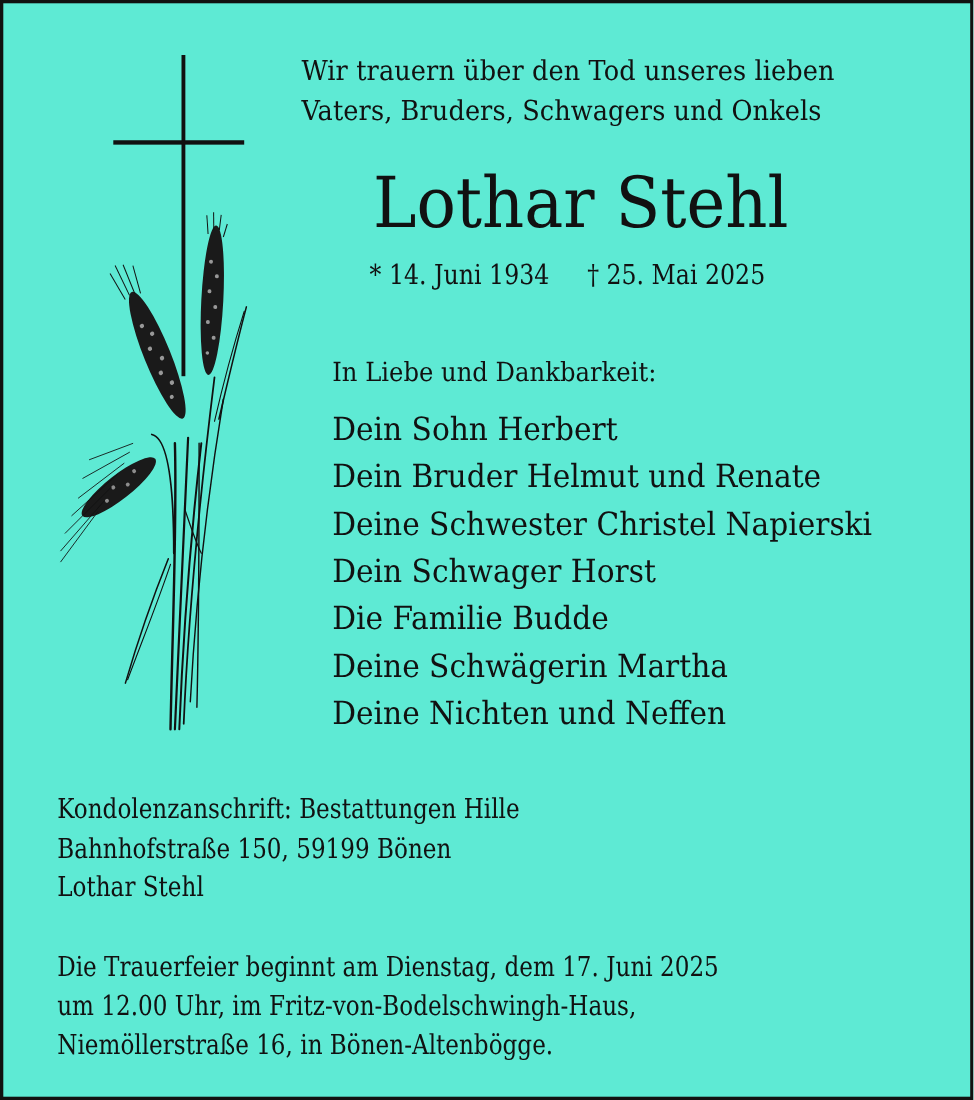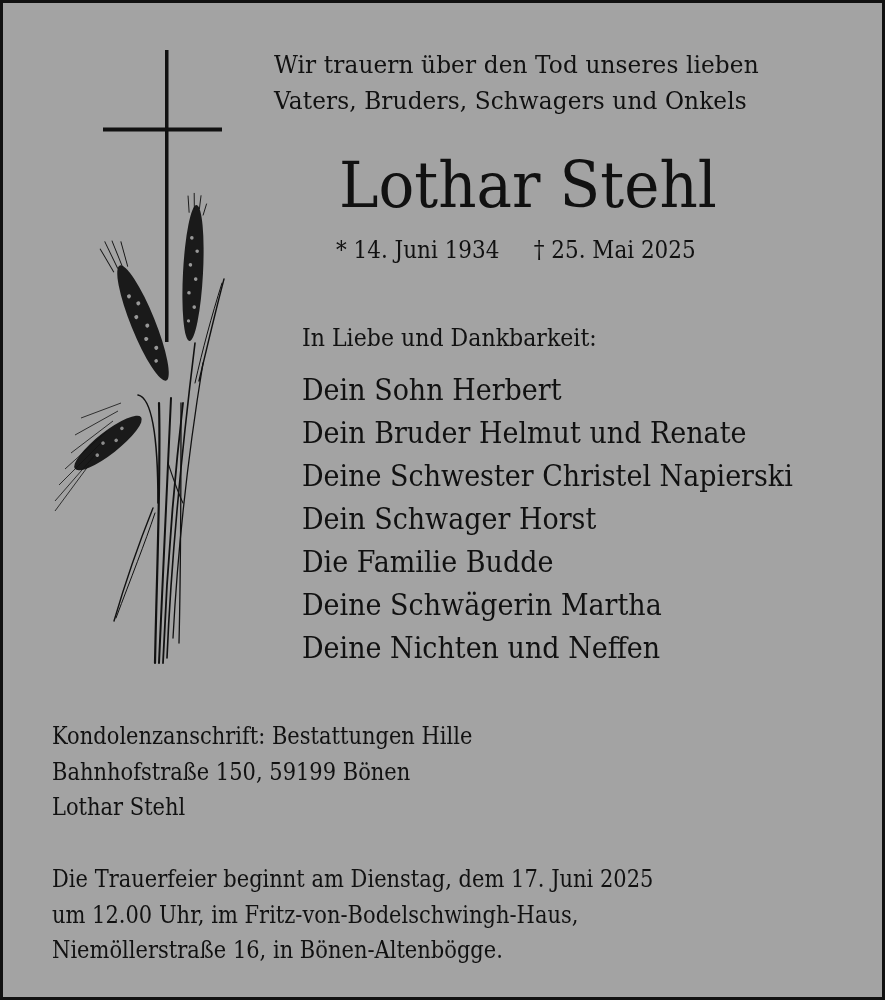--- a/index.html
+++ b/index.html
@@ -1,19 +1,19 @@
 <!DOCTYPE html>
 <html><head>
 <meta charset="utf-8">
 <style>
   html, body { margin:0; padding:0; background:#ffffff; }
   body { width:885px; height:1000px; position:relative; overflow:hidden; }
   .frame {
     position:absolute; left:0; top:0; width:885px; height:1000px;
-    box-sizing:border-box; border:3px solid #111111; background:#a3a3a3;
+    box-sizing:border-box; border:3px solid #111111; background:#5eead4;
   }
   .serif { font-family:"DejaVu Serif", "Liberation Serif", serif; color:#111111; }
   .abs { position:absolute; white-space:nowrap; }
   .intro { left:271px; top:44px; font-size:25px; line-height:36px; transform-origin:0 0; transform:scaleX(0.93); letter-spacing:0.1px; }
   .name { left:336px; top:142px; font-size:64px; line-height:80px; transform-origin:0 0; transform:scaleX(0.93); }
   .dates { left:333px; top:229px; font-size:25px; line-height:36px; transform-origin:0 0; transform:scaleX(0.86); }
   .dates span { display:inline-block; }
   .dates .gap { width:40px; }
   .thanks { left:299px; top:317px; font-size:24px; line-height:36px; transform-origin:0 0; transform:scaleX(0.92); }
   .mourners { left:299px; top:366px; font-size:29px; line-height:43px; transform-origin:0 0; transform:scaleX(0.93); }

